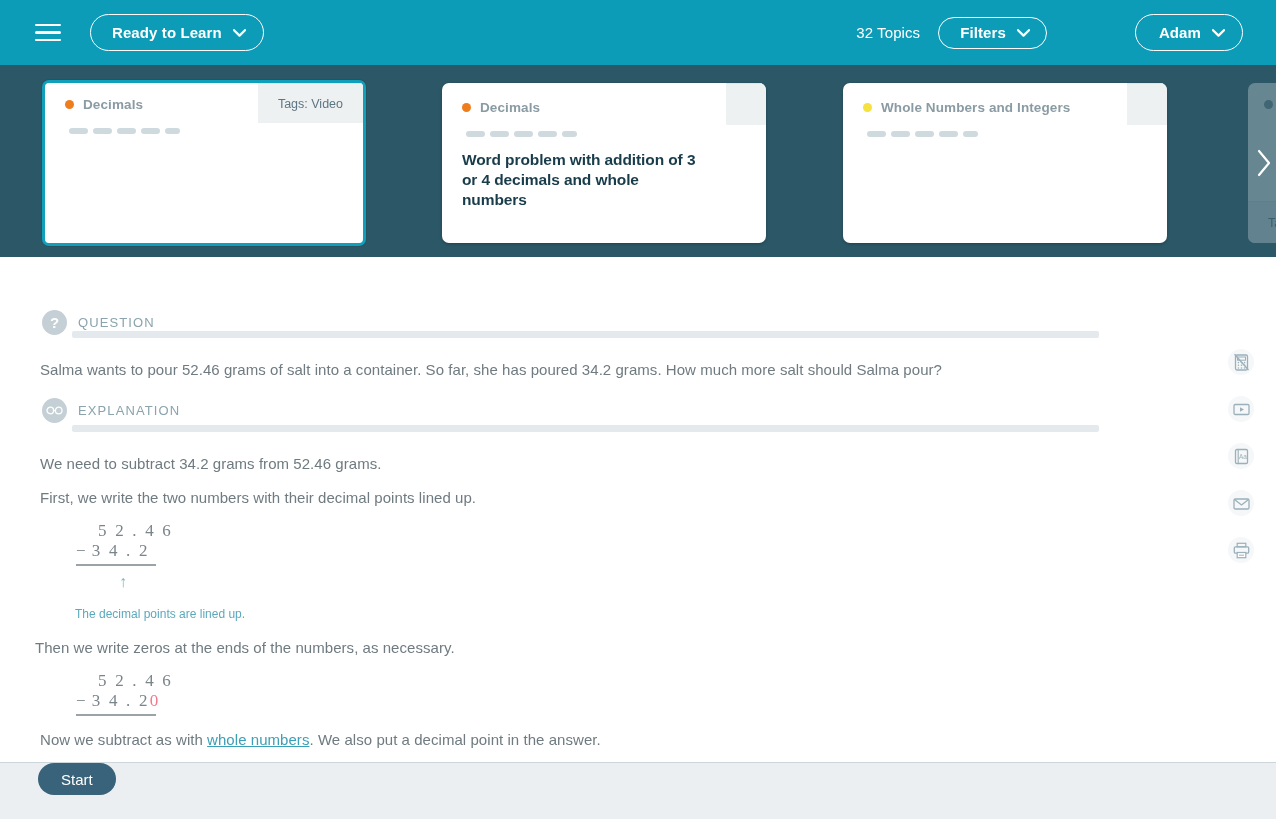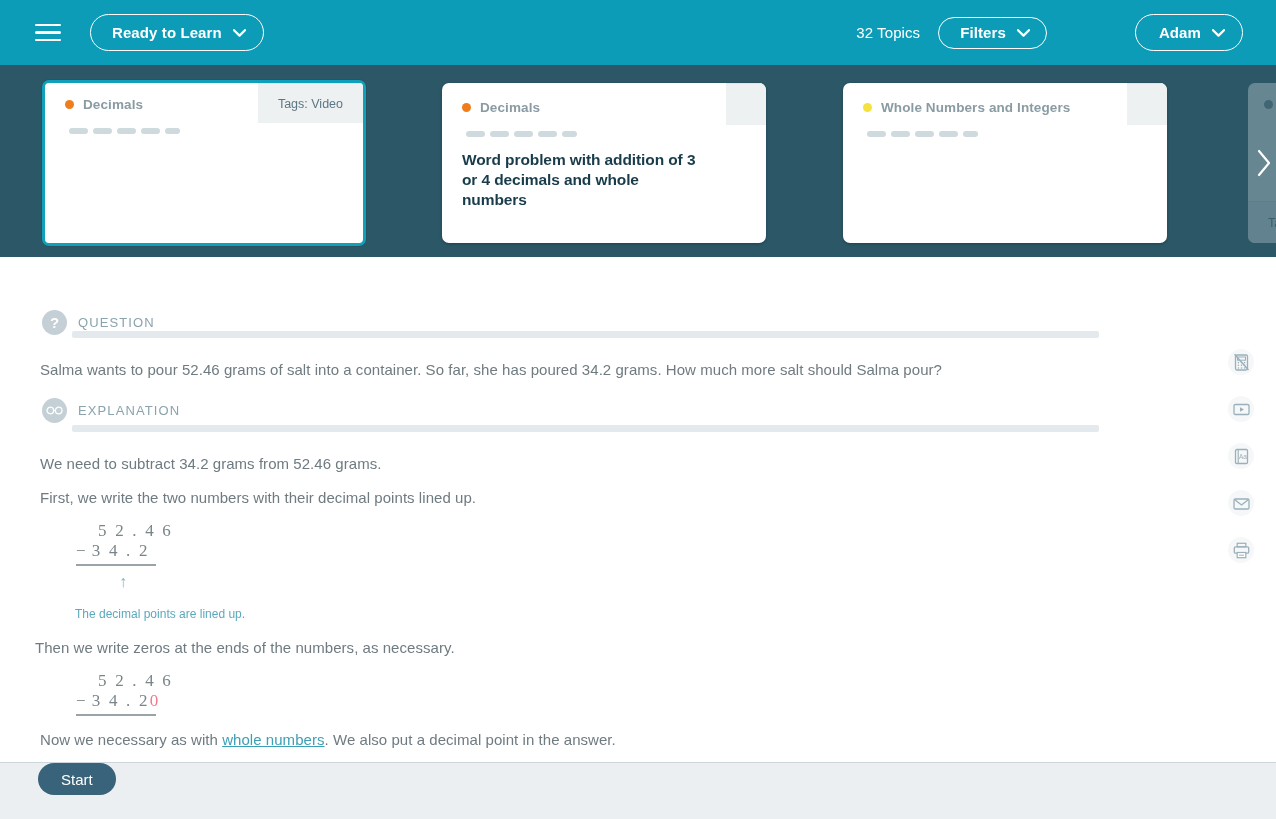--- a/index.html
+++ b/index.html
@@ -336,21 +336,21 @@
   <div class="annot" style="position:absolute; left:75px; top:350px;">The decimal points are lined up.</div>
 
   <div class="body-text" style="left:35px; top:380px;">Then we write zeros at the ends of the numbers, as necessary.</div>
 
   <div class="mathblock" style="left:76px; top:414px;">
     <div class="mrow" style="padding-left:22px;">5 2 . 4 6</div>
     <div class="mrow"><span class="op">−</span><span>3 4 . 2</span><span class="mzero">0</span></div>
     <div class="mrule" style="width:80px; margin-top:3px;"></div>
   </div>
 
-  <div class="body-text" style="left:40px; top:472px;"><span>Now we necessary as with </span><a href="#">whole numbers</a><span>. We also put a decimal point in the answer.</span></div>
+  <div class="body-text" style="left:40px; top:472px;"><span>Now we subtract as with </span><a href="#">whole numbers</a><span>. We also put a decimal point in the answer.</span></div>
 </div>
 
 <div class="rail">
   <div class="rail-btn">
     <svg width="19" height="19" viewBox="0 0 19 19">
       <rect x="3.5" y="2" width="12" height="15" rx="1.5" fill="none" stroke="#9bb0ba" stroke-width="1.3"></rect>
       <rect x="5.5" y="4" width="8" height="3.2" fill="none" stroke="#9bb0ba" stroke-width="1"></rect>
       <circle cx="6.4" cy="9.6" r=".8" fill="#9bb0ba"></circle>
         <circle cx="9.5" cy="9.6" r=".8" fill="#9bb0ba"></circle>
         <circle cx="12.6" cy="9.6" r=".8" fill="#9bb0ba"></circle>

